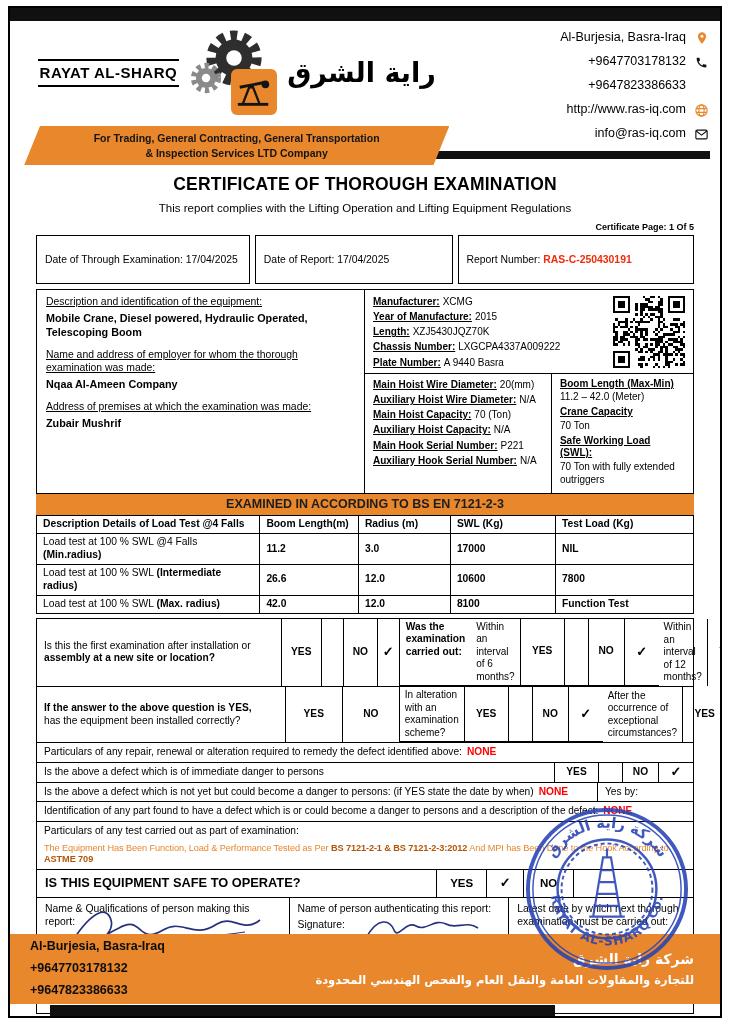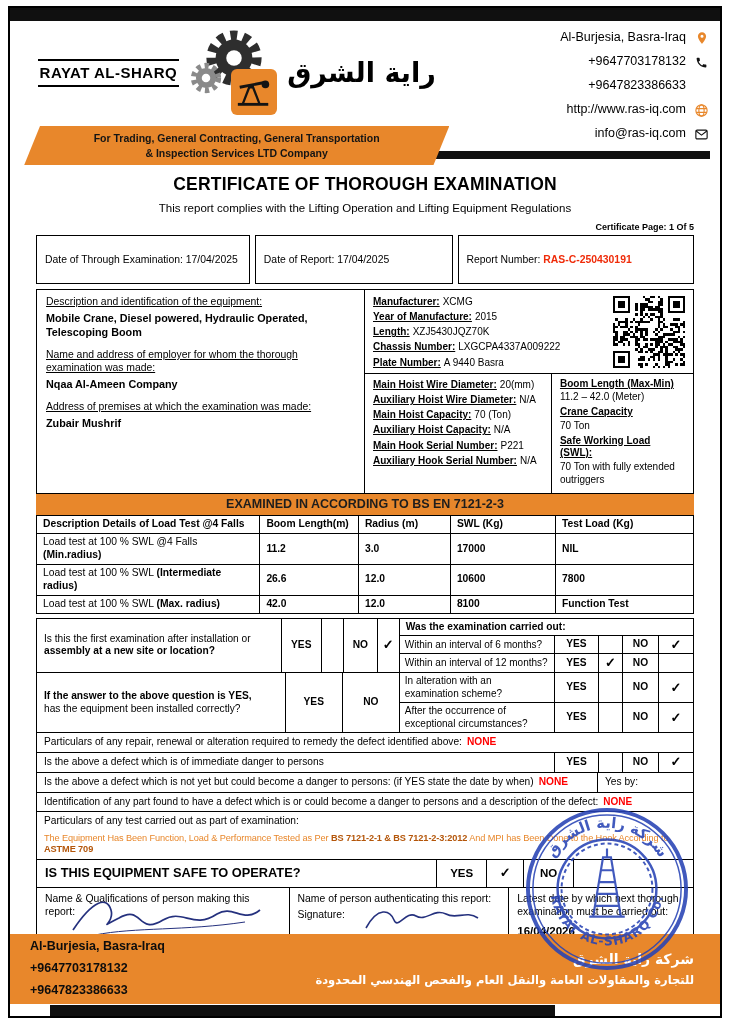--- a/index.html
+++ b/index.html
@@ -57,21 +57,21 @@
 table.load th,table.load td{border:1px solid #000;padding:2px 6px;text-align:left;font-weight:bold}
 table.load .c1{width:34%}table.load .c2{width:15%}table.load .c3{width:14%}table.load .c4{width:16%}table.load .c5{width:21%}
 td .plain{font-weight:normal}
 
 .qwrap{border:1.5px solid #000;margin-top:4px;font-size:10.2px}
 .fx{display:flex;align-items:stretch}
 .br{border-right:1px solid #000}
 .bb{border-bottom:1px solid #000}
 .cellc{display:flex;align-items:center;justify-content:center;flex:none}
 .half-l{width:55.3%}
-.half-r{width:44.7%;display:flex;flex-direction:column}
+.half-r{width:44.7%;display:flex;flex-direction:row}
 .qtext{flex:1;padding:3px 7px;min-width:0}
 .qcenter{display:flex;flex-direction:column;justify-content:center}
 .qline{white-space:nowrap}
 .ynl{width:40px}.ckl{width:22px}.nol{width:34px}
 .ynw{width:57px}
 .ynr{width:44px}.ckr{width:24px}.nor{width:36px}.ckr2{width:34px}
 .half-r .qtext{font-size:10px;padding:2px 5px}
 .rhead{padding:2px 6px;font-weight:bold}
 .rrow{flex:1;min-height:18px}
 .ckmark{font-size:13px;font-weight:bold}

